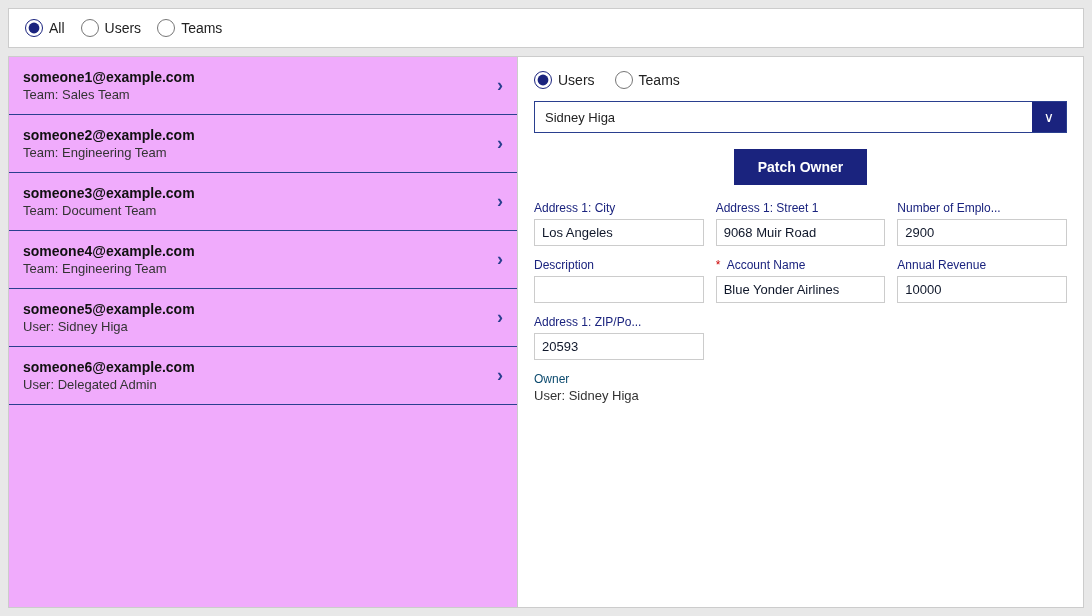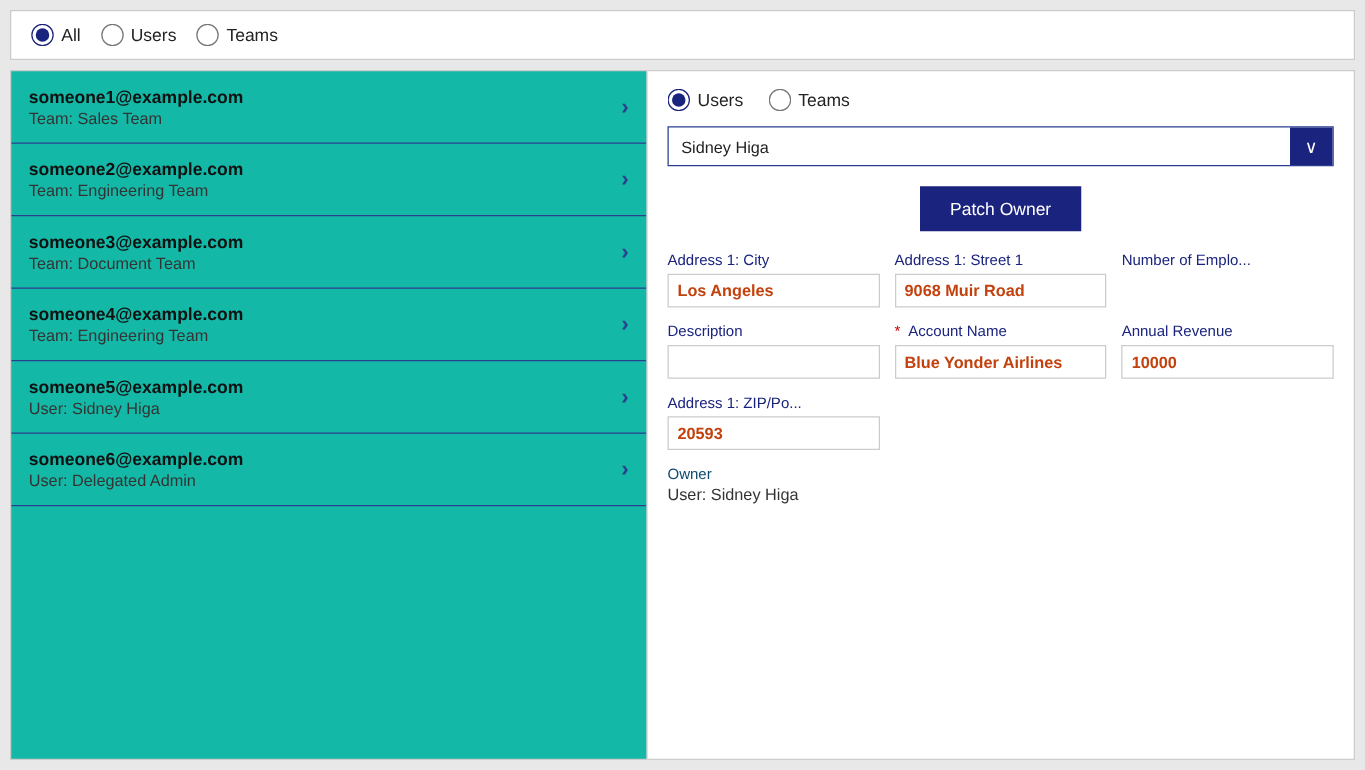--- a/index.html
+++ b/index.html
@@ -54,21 +54,21 @@
     
     .bottom-area {
       display: flex;
       flex: 1;
       gap: 0;
       overflow: hidden;
     }
     
     .left-panel {
       width: 510px;
-      background: #14b8a6;
+      background: #f0abfc;
       border: 1px solid #ccc;
       overflow-y: auto;
       flex-shrink: 0;
     }
     .left-panel::-webkit-scrollbar {
       width: 8px;
     }
     .left-panel::-webkit-scrollbar-thumb {
       background: #aaa;
       border-radius: 4px;
@@ -141,21 +141,21 @@
       align-items: center;
       justify-content: center;
     }
     
     .patch-owner-btn {
       background: #1a237e;
       color: #fff;
       border: none;
       padding: 10px 24px;
       font-size: 14px;
-      font-weight: normal;
+      font-weight: bold;
       cursor: pointer;
       align-self: center;
       margin: 4px 0;
     }
     
     .fields-grid {
       display: grid;
       grid-template-columns: 1fr 1fr 1fr;
       gap: 12px 12px;
     }
@@ -165,24 +165,23 @@
       gap: 4px;
     }
     .field-label {
       font-size: 12px;
       color: #1a237e;
     }
     .field-input {
       border: 1px solid #ccc;
       padding: 5px 7px;
       font-size: 13px;
-      color: #c2410c;
+      color: #0f172a;
       outline: none;
       width: 100%;
-      font-weight: bold;
     }
     .required-star {
       color: #c00;
       margin-right: 3px;
     }
     
     .owner-section {
       display: flex;
       flex-direction: column;
       gap: 2px;
@@ -293,20 +292,21 @@
       <div class="field-group">
             <label class="field-label">Address 1: City</label>
             <input type="text" class="field-input" value="Los Angeles" style="">
           </div>
           <div class="field-group">
             <label class="field-label">Address 1: Street 1</label>
             <input type="text" class="field-input" value="9068 Muir Road" style="">
           </div>
           <div class="field-group">
             <label class="field-label">Number of Emplo...</label>
+            <input type="text" class="field-input" value="2900" style="">
           </div>
           <div class="field-group">
             <label class="field-label">Description</label>
             <input type="text" class="field-input" style="">
           </div>
           <div class="field-group">
             <label class="field-label"><span class="required-star">* </span>Account Name</label>
             <input type="text" class="field-input" value="Blue Yonder Airlines" style="">
           </div>
           <div class="field-group">

